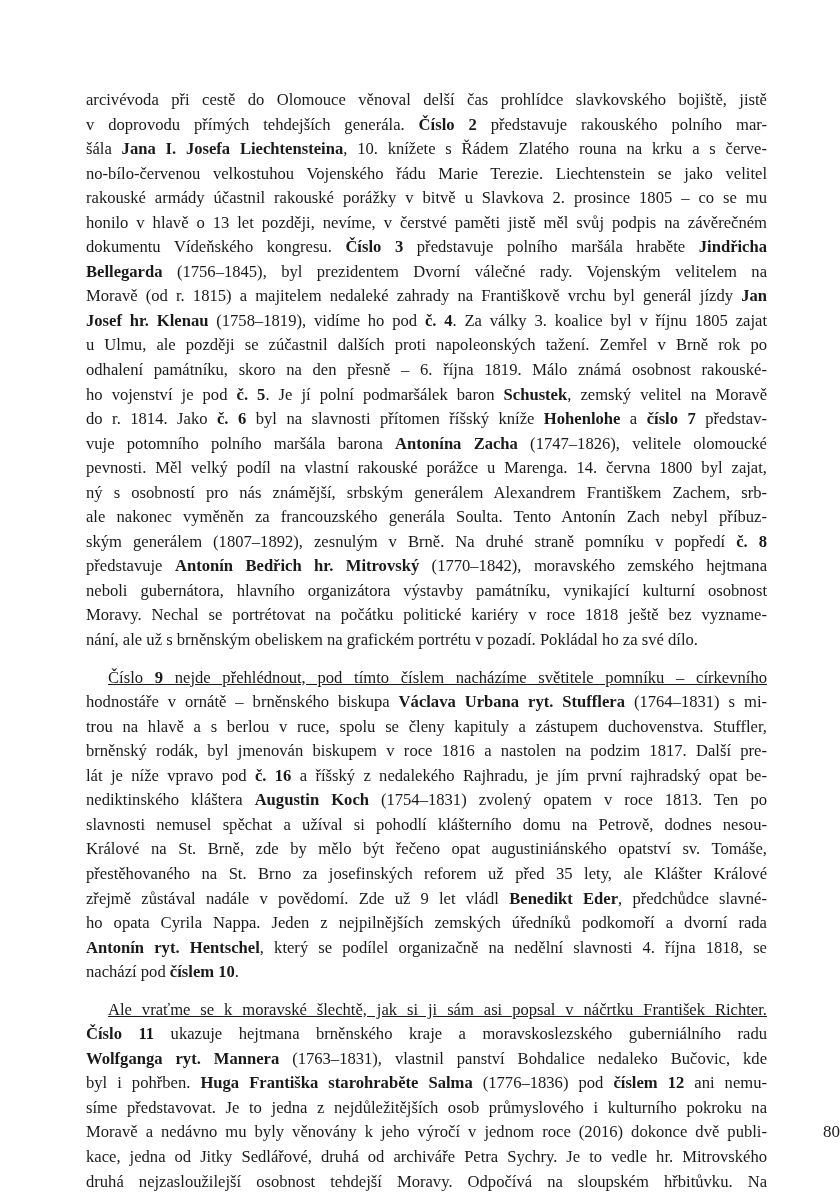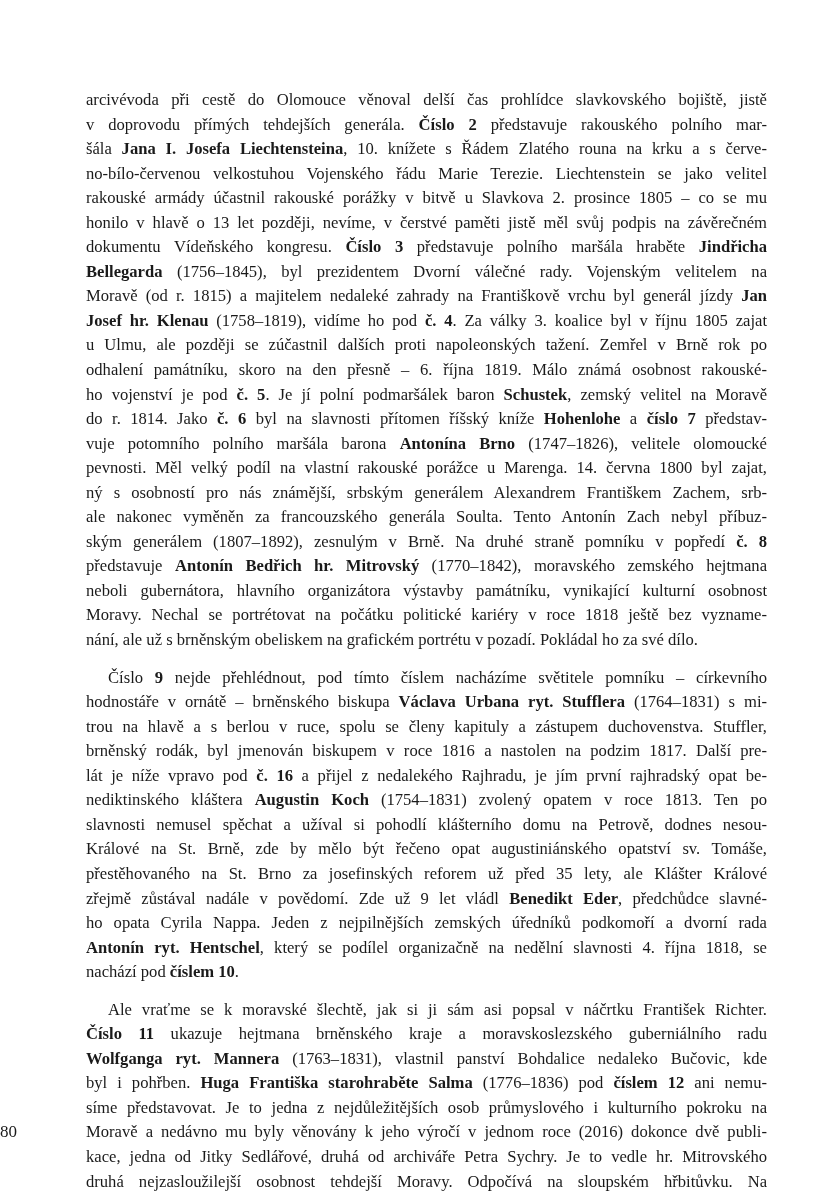--- a/index.html
+++ b/index.html
@@ -4,25 +4,25 @@
 <style>
   html, body { margin: 0; padding: 0; background: #ffffff; }
   body { width: 840px; height: 1200px; position: relative; overflow: hidden; }
   .page {
     position: absolute; left: 86px; top: 88px; width: 681px;
     font-family: "Liberation Serif", "DejaVu Serif", serif;
     font-size: 16.6px; line-height: 24.55px; color: #1a1a1a;
   }
   .line { display: block; white-space: nowrap; text-align: justify; text-align-last: justify; height: 24.55px; }
   .line.last { text-align-last: left; }
-  .line.indent { padding-left: 22px; }
+  .line.indent { padding-left: 22px; text-decoration: underline; }
   .para-gap { height: 13px; }
   b { font-weight: bold; }
   .page-number {
-    position: absolute; top: 1122px; left: 0; width: 840px; text-align: left;
+    position: absolute; top: 1122px; left: 0; width: 840px; text-align: right;
     font-family: "Liberation Serif", "DejaVu Serif", serif; font-size: 17px; color: #1a1a1a;
   }
 </style>
 </head>
 <body>
 
 <div class="page" id="page-body">
     <div>
       <span class="line"><span>arcivévoda při cestě do Olomouce věnoval delší čas prohlídce slavkovského bojiště, jistě</span></span>
       <span class="line"><span>v doprovodu přímých tehdejších generála. </span><b>Číslo 2</b><span> představuje rakouského polního mar-</span></span>
@@ -31,37 +31,37 @@
       <span class="line"><span>rakouské armády účastnil rakouské porážky v bitvě u Slavkova 2. prosince 1805 – co se mu</span></span>
       <span class="line"><span>honilo v hlavě o 13 let později, nevíme, v čerstvé paměti jistě měl svůj podpis na závěrečném</span></span>
       <span class="line"><span>dokumentu Vídeňského kongresu. </span><b>Číslo 3</b><span> představuje polního maršála hraběte </span><b>Jindřicha</b></span>
       <span class="line"><b>Bellegarda</b><span> (1756–1845), byl prezidentem Dvorní válečné rady. Vojenským velitelem na</span></span>
       <span class="line"><span>Moravě (od r. 1815) a majitelem nedaleké zahrady na Františkově vrchu byl generál jízdy </span><b>Jan</b></span>
       <span class="line"><b>Josef hr. Klenau</b><span> (1758–1819), vidíme ho pod </span><b>č. 4</b><span>. Za války 3. koalice byl v říjnu 1805 zajat</span></span>
       <span class="line"><span>u Ulmu, ale později se zúčastnil dalších proti napoleonských tažení. Zemřel v Brně rok po</span></span>
       <span class="line"><span>odhalení památníku, skoro na den přesně – 6. října 1819. Málo známá osobnost rakouské-</span></span>
       <span class="line"><span>ho vojenství je pod </span><b>č. 5</b><span>. Je jí polní podmaršálek baron </span><b>Schustek</b><span>, zemský velitel na Moravě</span></span>
       <span class="line"><span>do r. 1814. Jako </span><b>č. 6</b><span> byl na slavnosti přítomen říšský kníže </span><b>Hohenlohe</b><span> a </span><b>číslo 7</b><span> představ-</span></span>
-      <span class="line"><span>vuje potomního polního maršála barona </span><b>Antonína Brno</b><span> (1747–1826), velitele olomoucké</span></span>
+      <span class="line"><span>vuje potomního polního maršála barona </span><b>Antonína Zacha</b><span> (1747–1826), velitele olomoucké</span></span>
       <span class="line"><span>pevnosti. Měl velký podíl na vlastní rakouské porážce u Marenga. 14. června 1800 byl zajat,</span></span>
       <span class="line"><span>ný s osobností pro nás známější, srbským generálem Alexandrem Františkem Zachem, srb-</span></span>
       <span class="line"><span>ale nakonec vyměněn za francouzského generála Soulta. Tento Antonín Zach nebyl příbuz-</span></span>
       <span class="line"><span>ským generálem (1807–1892), zesnulým v Brně. Na druhé straně pomníku v popředí </span><b>č. 8</b></span>
       <span class="line"><span>představuje </span><b>Antonín Bedřich hr. Mitrovský</b><span> (1770–1842), moravského zemského hejtmana</span></span>
       <span class="line"><span>neboli gubernátora, hlavního organizátora výstavby památníku, vynikající kulturní osobnost</span></span>
       <span class="line"><span>Moravy. Nechal se portrétovat na počátku politické kariéry v roce 1818 ještě bez vyzname-</span></span>
       <span class="line last"><span>nání, ale už s brněnským obeliskem na grafickém portrétu v pozadí. Pokládal ho za své dílo.</span></span>
     </div>
     <div class="para-gap"></div>
     <div>
       <span class="line indent"><span>Číslo </span><b>9</b><span> nejde přehlédnout, pod tímto číslem nacházíme světitele pomníku – církevního</span></span>
       <span class="line"><span>hodnostáře v ornátě – brněnského biskupa </span><b>Václava Urbana ryt. Stufflera</b><span> (1764–1831) s mi-</span></span>
       <span class="line"><span>trou na hlavě a s berlou v ruce, spolu se členy kapituly a zástupem duchovenstva. Stuffler,</span></span>
       <span class="line"><span>brněnský rodák, byl jmenován biskupem v roce 1816 a nastolen na podzim 1817. Další pre-</span></span>
-      <span class="line"><span>lát je níže vpravo pod </span><b>č. 16</b><span> a přijel z nedalekého Rajhradu, je jím první rajhradský opat be-</span></span>
+      <span class="line"><span>lát je níže vpravo pod </span><b>č. 16</b><span> a říšský z nedalekého Rajhradu, je jím první rajhradský opat be-</span></span>
       <span class="line"><span>nediktinského kláštera </span><b>Augustin Koch</b><span> (1754–1831) zvolený opatem v roce 1813. Ten po</span></span>
       <span class="line"><span>slavnosti nemusel spěchat a užíval si pohodlí klášterního domu na Petrově, dodnes nesou-</span></span>
       <span class="line"><span>Králové na St. Brně, zde by mělo být řečeno opat augustiniánského opatství sv. Tomáše,</span></span>
       <span class="line"><span>přestěhovaného na St. Brno za josefinských reforem už před 35 lety, ale Klášter Králové</span></span>
       <span class="line"><span>zřejmě zůstával nadále v povědomí. Zde už 9 let vládl </span><b>Benedikt Eder</b><span>, předchůdce slavné-</span></span>
       <span class="line"><span>ho opata Cyrila Nappa. Jeden z nejpilnějších zemských úředníků podkomoří a dvorní rada</span></span>
       <span class="line"><b>Antonín ryt. Hentschel</b><span>, který se podílel organizačně na nedělní slavnosti 4. října 1818, se</span></span>
       <span class="line last"><span>nachází pod </span><b>číslem 10</b><span>.</span></span>
     </div>
     <div class="para-gap"></div>

